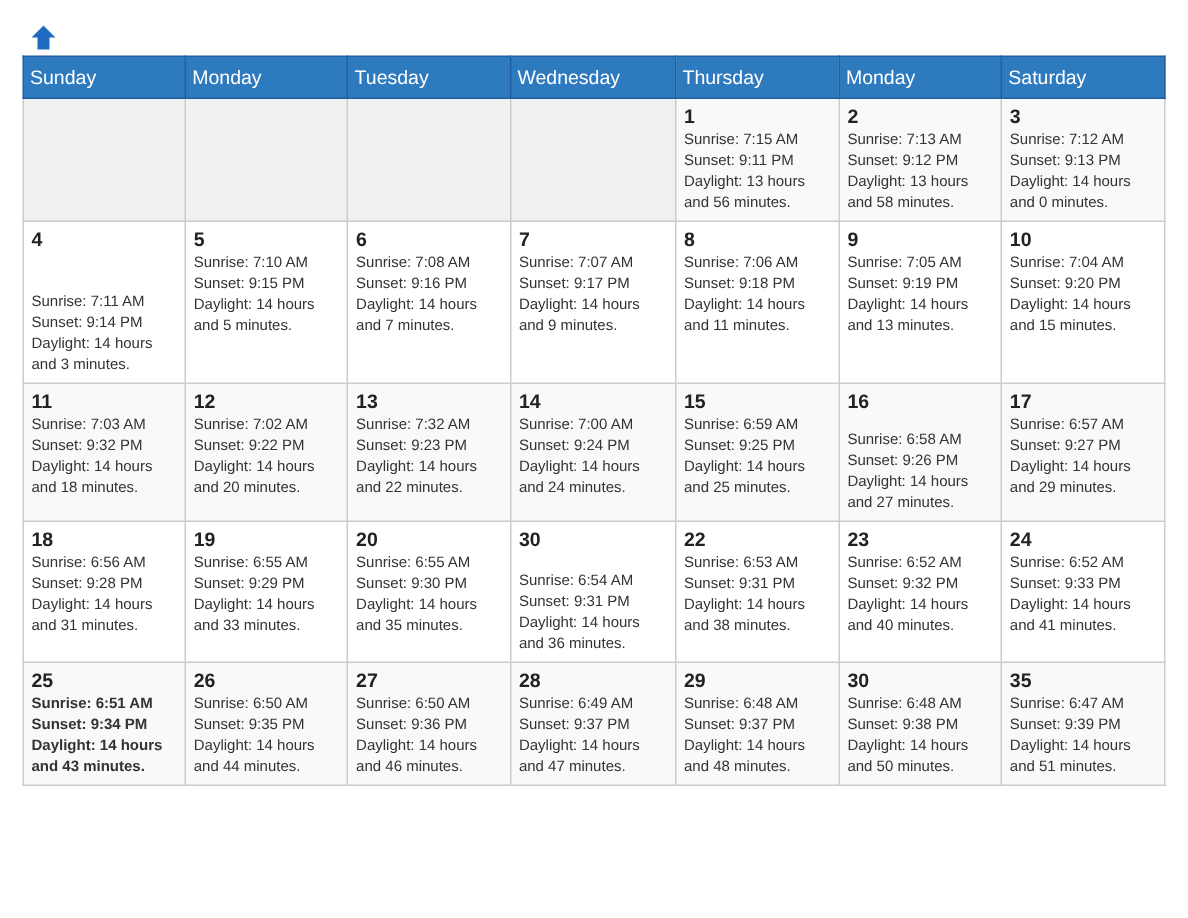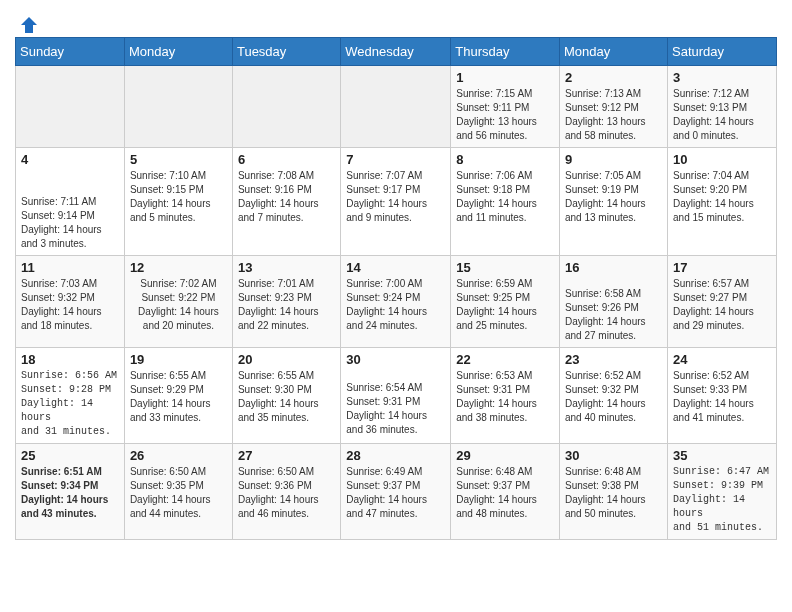--- a/index.html
+++ b/index.html
@@ -212,28 +212,28 @@
       <tr>
         <td>
           <span class="day-num">11</span>
           <div class="day-info" style="white-space: pre-line;">Sunrise: 7:03 AM
 Sunset: 9:32 PM
 Daylight: 14 hours
 and 18 minutes.</div>
         </td>
         <td>
           <span class="day-num">12</span>
-          <div class="day-info" style="white-space: pre-line; text-align: center;">Sunrise: 7:02 AM
+          <div class="day-info" style="white-space: pre-line;">Sunrise: 7:02 AM
 Sunset: 9:22 PM
 Daylight: 14 hours
 and 20 minutes.</div>
         </td>
         <td>
           <span class="day-num">13</span>
-          <div class="day-info" style="white-space: pre-line;">Sunrise: 7:01 AM
+          <div class="day-info" style="white-space: pre-line;">Sunrise: 7:32 AM
 Sunset: 9:23 PM
 Daylight: 14 hours
 and 22 minutes.</div>
         </td>
         <td>
           <span class="day-num">14</span>
           <div class="day-info" style="white-space: pre-line;">Sunrise: 7:00 AM
 Sunset: 9:24 PM
 Daylight: 14 hours
 and 24 minutes.</div>
@@ -256,21 +256,21 @@
           <span class="day-num">17</span>
           <div class="day-info" style="white-space: pre-line;">Sunrise: 6:57 AM
 Sunset: 9:27 PM
 Daylight: 14 hours
 and 29 minutes.</div>
         </td>
       </tr>
       <tr>
         <td>
           <span class="day-num">18</span>
-          <div class="day-info" style="white-space: pre-line; font-family: Liberation Mono, monospace;">Sunrise: 6:56 AM
+          <div class="day-info" style="white-space: pre-line;">Sunrise: 6:56 AM
 Sunset: 9:28 PM
 Daylight: 14 hours
 and 31 minutes.</div>
         </td>
         <td>
           <span class="day-num">19</span>
           <div class="day-info" style="white-space: pre-line;">Sunrise: 6:55 AM
 Sunset: 9:29 PM
 Daylight: 14 hours
 and 33 minutes.</div>
@@ -349,20 +349,20 @@
         </td>
         <td>
           <span class="day-num">30</span>
           <div class="day-info" style="white-space: pre-line;">Sunrise: 6:48 AM
 Sunset: 9:38 PM
 Daylight: 14 hours
 and 50 minutes.</div>
         </td>
         <td>
           <span class="day-num">35</span>
-          <div class="day-info" style="white-space: pre-line; font-family: Liberation Mono, monospace;">Sunrise: 6:47 AM
+          <div class="day-info" style="white-space: pre-line;">Sunrise: 6:47 AM
 Sunset: 9:39 PM
 Daylight: 14 hours
 and 51 minutes.</div>
         </td>
       </tr>
     </tbody>
 </table>
 
 </body></html>

